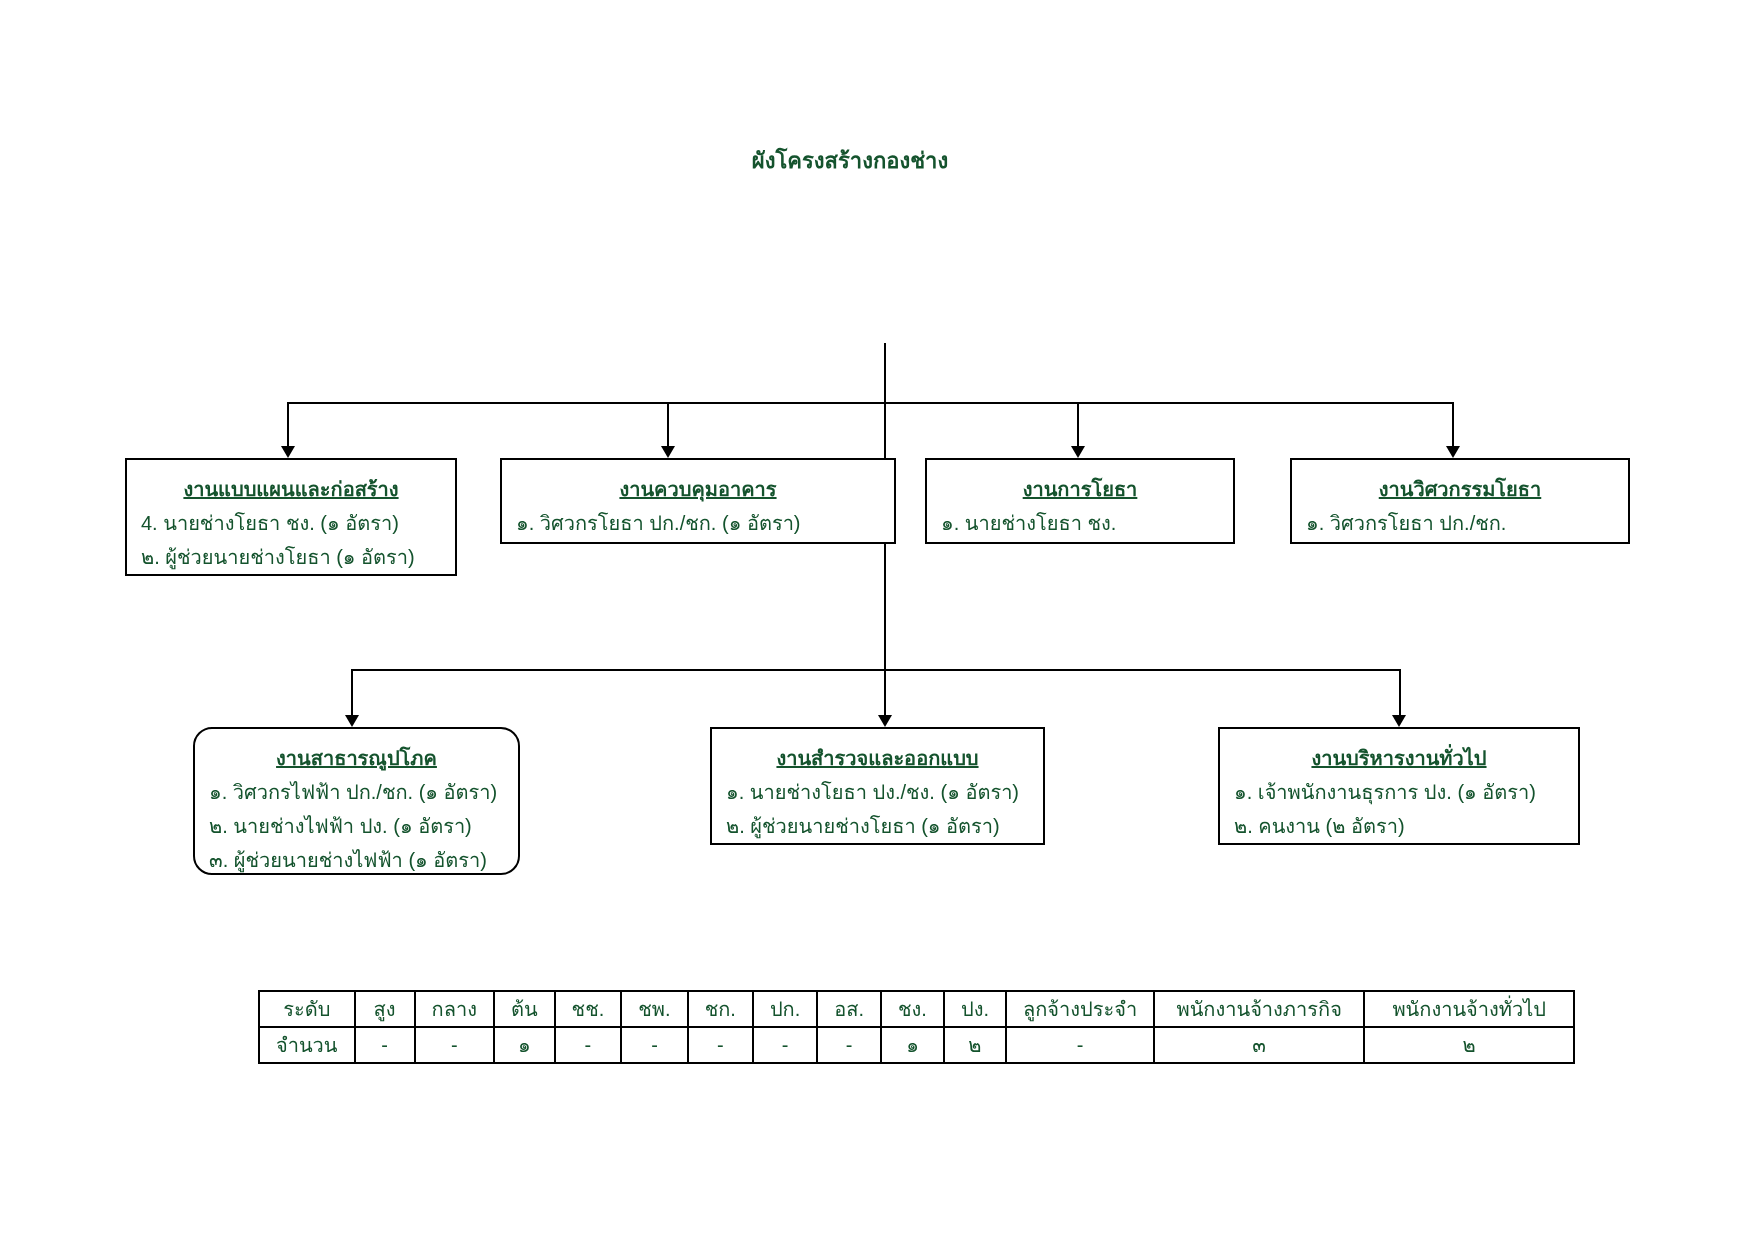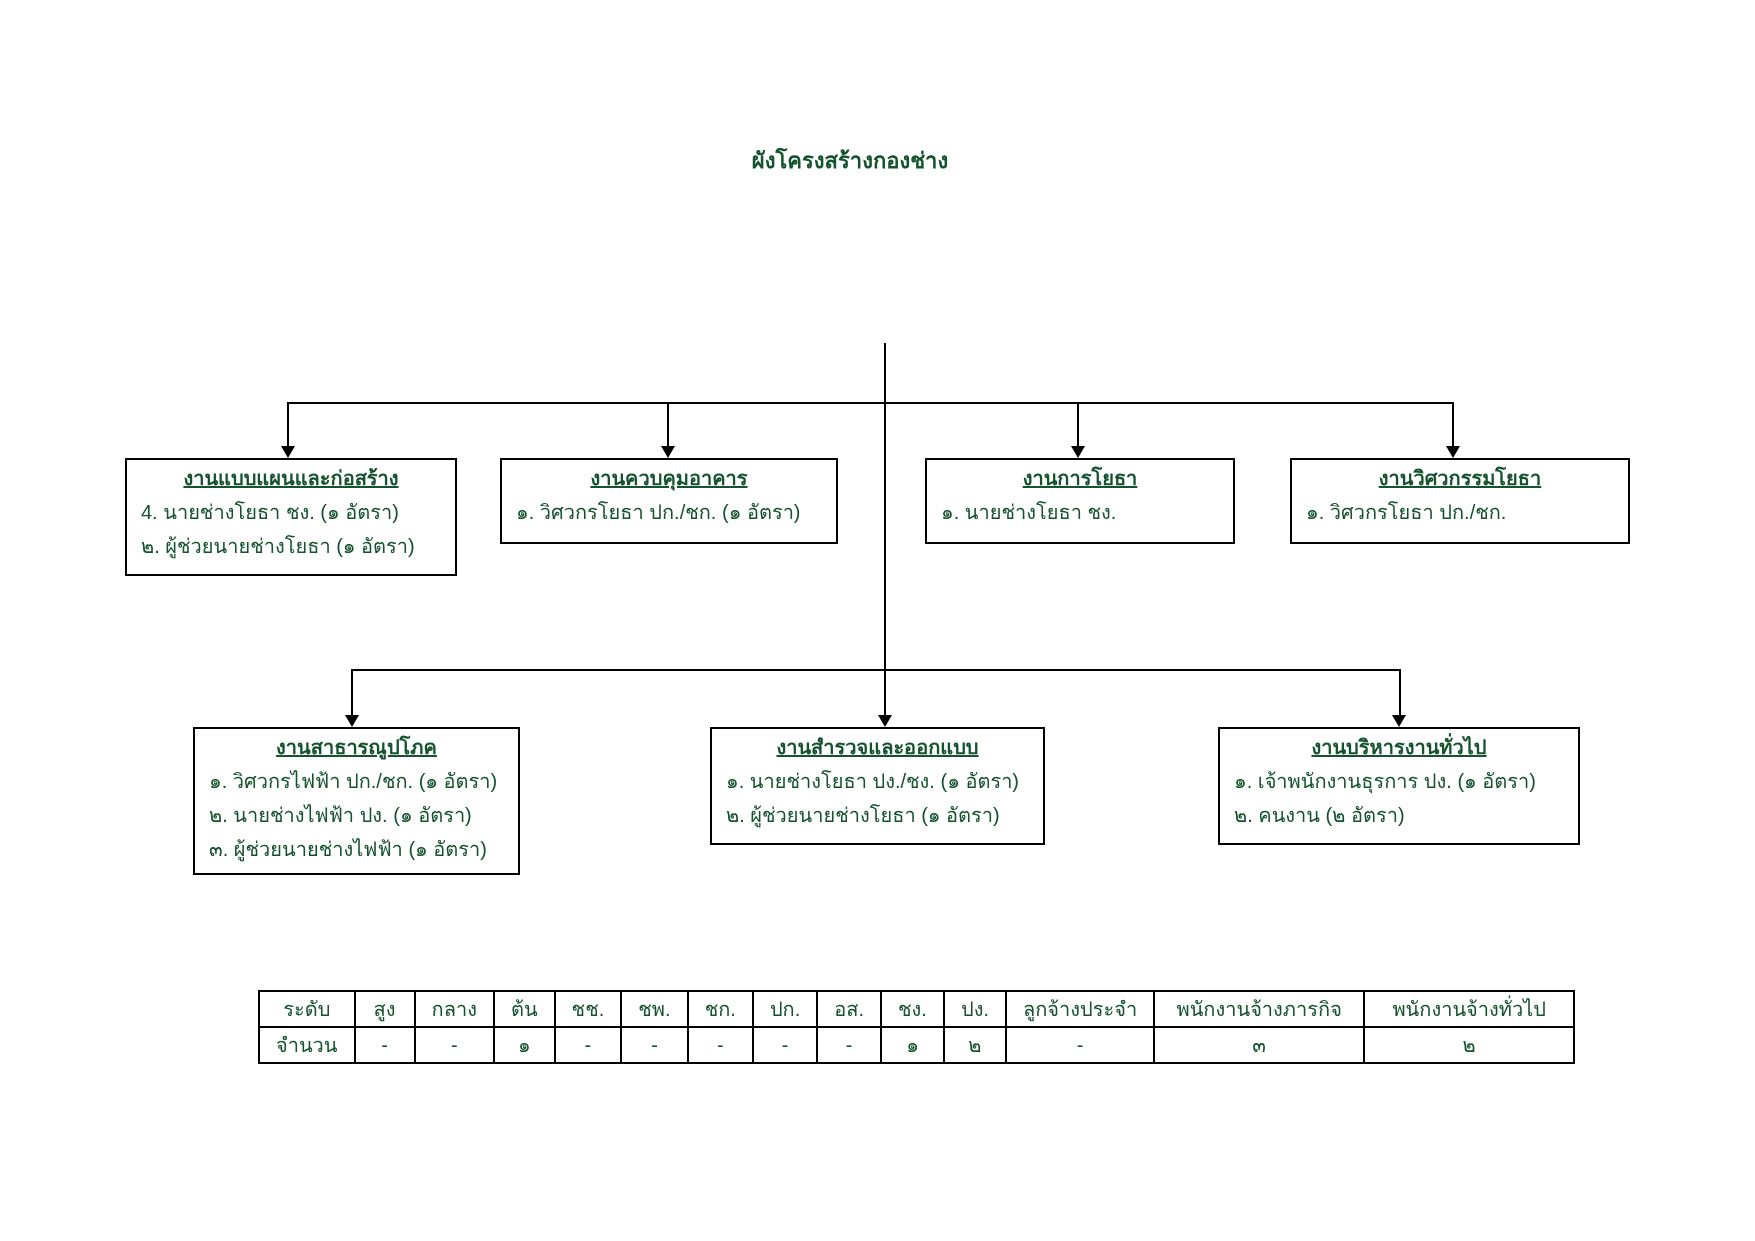--- a/index.html
+++ b/index.html
@@ -12,21 +12,21 @@
   .page-title {
     position:absolute; top:143px; left:0; width:1700px;
     text-align:center; font-size:22px; font-weight:bold;
   }
   .node {
     position:absolute; border:2px solid #000; background:#fff;
     box-sizing:border-box; font-size:20px; line-height:1.7;
   }
   .node .t {
     font-weight:bold; text-decoration:underline;
-    text-align:center; padding-top:1px;
+    text-align:center; padding-top:12px;
   }
   .node .i { padding-left:14px; white-space:nowrap; }
   .director {
     display:flex; flex-direction:column; justify-content:center; align-items:center;
     text-align:center; font-weight:bold; font-size:21px; line-height:1.9;
   }
   .ln { position:absolute; background:#000; }
   .ah {
     position:absolute; width:0; height:0;
     border-left:7px solid transparent; border-right:7px solid transparent;
@@ -67,36 +67,36 @@
   <div class="ah" style="left:345px; top:715px;"></div>
   <div class="ah" style="left:878px; top:715px;"></div>
   <div class="ah" style="left:1392px; top:715px;"></div>
 
   <div class="node" style="left:125px; top:458px; width:332px; height:118px;">
     <div class="t">งานแบบแผนและก่อสร้าง</div>
     <div class="i">4. นายช่างโยธา  ชง.  (๑ อัตรา)</div>
     <div class="i">๒. ผู้ช่วยนายช่างโยธา  (๑ อัตรา)</div>
   </div>
 
-  <div class="node" style="left:500px; top:458px; width:338px; height:86px;">
+  <div class="node" style="left:500px; top:458px; width:396px; height:86px;">
     <div class="t">งานควบคุมอาคาร</div>
     <div class="i">๑. วิศวกรโยธา  ปก./ชก.   (๑ อัตรา)</div>
   </div>
 
   <div class="node" style="left:925px; top:458px; width:310px; height:86px;">
     <div class="t">งานการโยธา</div>
     <div class="i">๑. นายช่างโยธา  ชง.</div>
   </div>
 
   <div class="node" style="left:1290px; top:458px; width:340px; height:86px;">
     <div class="t">งานวิศวกรรมโยธา</div>
     <div class="i">๑. วิศวกรโยธา  ปก./ชก.</div>
   </div>
 
-  <div class="node" style="left:193px; top:727px; width:327px; height:148px;">
+  <div class="node" style="left:193px; top:727px; width:327px; height:148px;border-radius:19px;">
     <div class="t">งานสาธารณูปโภค</div>
     <div class="i">๑. วิศวกรไฟฟ้า  ปก./ชก.  (๑ อัตรา)</div>
     <div class="i">๒. นายช่างไฟฟ้า  ปง.   (๑ อัตรา)</div>
     <div class="i">๓. ผู้ช่วยนายช่างไฟฟ้า  (๑ อัตรา)</div>
   </div>
 
   <div class="node" style="left:710px; top:727px; width:335px; height:118px;">
     <div class="t">งานสำรวจและออกแบบ</div>
     <div class="i">๑. นายช่างโยธา  ปง./ชง. (๑ อัตรา)</div>
     <div class="i">๒. ผู้ช่วยนายช่างโยธา  (๑ อัตรา)</div>

